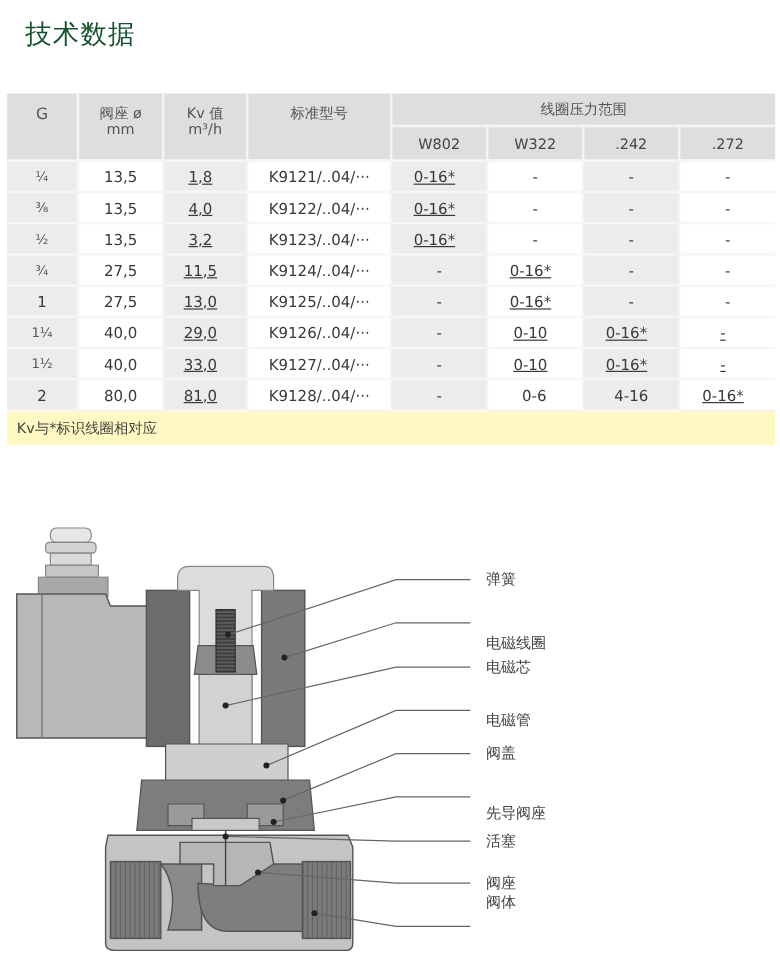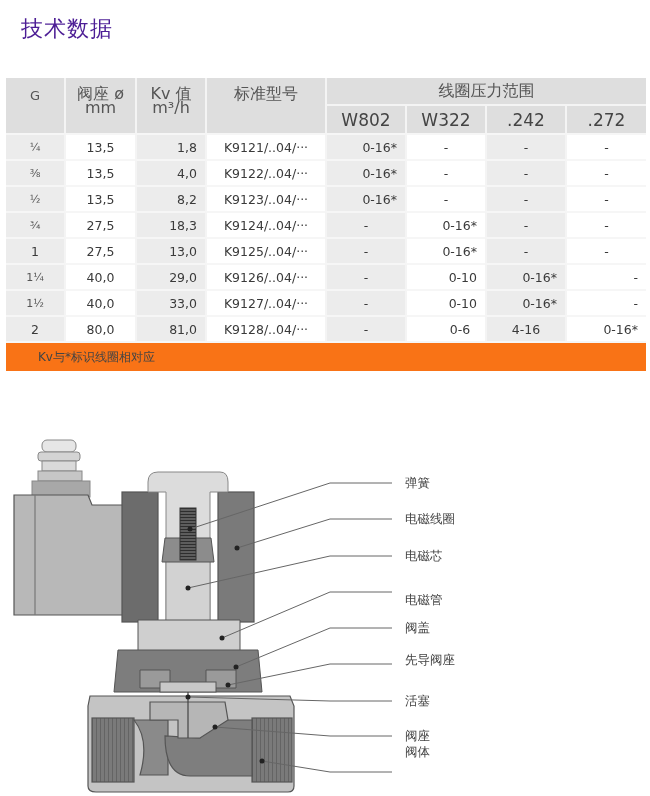--- a/index.html
+++ b/index.html
@@ -1,33 +1,33 @@
 <!DOCTYPE html>
 <html><head>
 <meta charset="utf-8">
 <style>
   html, body { margin: 0; padding: 0; background: #ffffff; }
   body { width: 650px; height: 796px; position: relative; overflow: hidden;
          font-family: "DejaVu Sans", "Liberation Sans", sans-serif; color: #333; }
-  .title { position: absolute; left: 21px; top: 14px; font-size: 22px; color: #4c1d95; letter-spacing: 1px; }
+  .title { position: absolute; left: 21px; top: 14px; font-size: 22px; color: #14532d; letter-spacing: 1px; }
   .tbl-wrap { position: absolute; left: 6px; top: 78px; width: 640px; }
   table { border-collapse: separate; border-spacing: 0; width: 640px; table-layout: fixed; font-size: 12.5px; }
   th, td { padding: 0; text-align: center; color: #3a3a3a; }
-  th { background: #dedede; font-weight: normal; font-size: 16px; color: #555; }
+  th { background: #dedede; font-weight: normal; font-size: 12px; color: #555; }
   thead tr.r1 th { height: 26px; }
-  thead tr.r2 th { height: 27px; border-top: 2px solid #f4f4f4; font-size: 17px; color: #444; }
+  thead tr.r2 th { height: 27px; border-top: 2px solid #f4f4f4; font-size: 12px; color: #444; }
   th.sub { line-height: 14px; vertical-align: top; padding-top: 9px; }
   th.g { vertical-align: top; padding-top: 10px; font-size: 13px; }
   th.col-sep, td.col-sep { border-left: 2px solid #f4f4f4; }
   tbody td { height: 24px; border-top: 2px solid #f6f6f6; background: #ffffff; }
   tbody td.shade { background: #ececec; }
   td.frac { font-size: 11px; color: #555; }
-  td.right { text-align: right; padding-right: 8px; }
-  td.left { text-align: center; padding-left: 28px; margin-top: 21px; }
-  .note { background: #f97316; height: 28px; line-height: 28px; padding-left: 32px; font-size: 12px; color: #444; border-top: 2px solid #f6f6f6; }
+  td.right { padding-right: 8px; text-decoration: underline; }
+  td.left { text-align: left; padding-left: 28px; margin-top: 21px; }
+  .note { background: #fef9c3; height: 28px; line-height: 28px; padding-left: 8px; font-size: 12px; color: #444; border-top: 2px solid #f6f6f6; }
   .diagram { position: absolute; left: 0; top: 420px; width: 520px; height: 376px; }
   .label { position: absolute; left: 405px; font-size: 12.5px; color: #444; }
 </style>
 </head>
 <body>
 
 <div class="title">技术数据</div>
 
 <div class="tbl-wrap">
   <table>
@@ -79,31 +79,31 @@
         <td class="shade col-sep right">4,0</td>
         <td class="col-sep">K9122/..04/···</td>
         <td class="shade col-sep right">0-16*</td>
         <td class="col-sep">-</td>
         <td class="shade col-sep">-</td>
         <td class="col-sep">-</td>
       </tr>
       <tr>
         <td class="shade frac">½</td>
         <td class="col-sep">13,5</td>
-        <td class="shade col-sep right">8,2</td>
+        <td class="shade col-sep right">3,2</td>
         <td class="col-sep">K9123/..04/···</td>
         <td class="shade col-sep right">0-16*</td>
         <td class="col-sep">-</td>
         <td class="shade col-sep">-</td>
         <td class="col-sep">-</td>
       </tr>
       <tr>
         <td class="shade frac">¾</td>
         <td class="col-sep">27,5</td>
-        <td class="shade col-sep right">18,3</td>
+        <td class="shade col-sep right">11,5</td>
         <td class="col-sep">K9124/..04/···</td>
         <td class="shade col-sep">-</td>
         <td class="col-sep right">0-16*</td>
         <td class="shade col-sep">-</td>
         <td class="col-sep">-</td>
       </tr>
       <tr>
         <td class="shade">1</td>
         <td class="col-sep">27,5</td>
         <td class="shade col-sep right">13,0</td>
@@ -219,21 +219,21 @@
       <circle cx="188" cy="168" r="2.5"></circle>
         <circle cx="222" cy="218" r="2.5"></circle>
       <circle cx="236" cy="247" r="2.5"></circle>
         <circle cx="228" cy="265" r="2.5"></circle>
       <circle cx="188" cy="277" r="2.5"></circle>
         <circle cx="215" cy="307" r="2.5"></circle>
       <circle cx="262" cy="341" r="2.5"></circle>
     </g>
   </svg>
   <div class="label" style="top:55px">弹簧</div>
-  <div class="label" style="top:91px">电磁线圈</div>
+  <div class="label" style="top:108px">电磁线圈</div>
   <div class="label" style="top:128px">电磁芯</div>
   <div class="label" style="top:172px">电磁管</div>
   <div class="label" style="top:200px">阀盖</div>
-  <div class="label" style="top:232px">先导阀座</div>
+  <div class="label" style="top:250px">先导阀座</div>
   <div class="label" style="top:273px">活塞</div>
   <div class="label" style="top:308px">阀座</div>
   <div class="label" style="top:324px">阀体</div>
 </div>
 
 </body></html>

